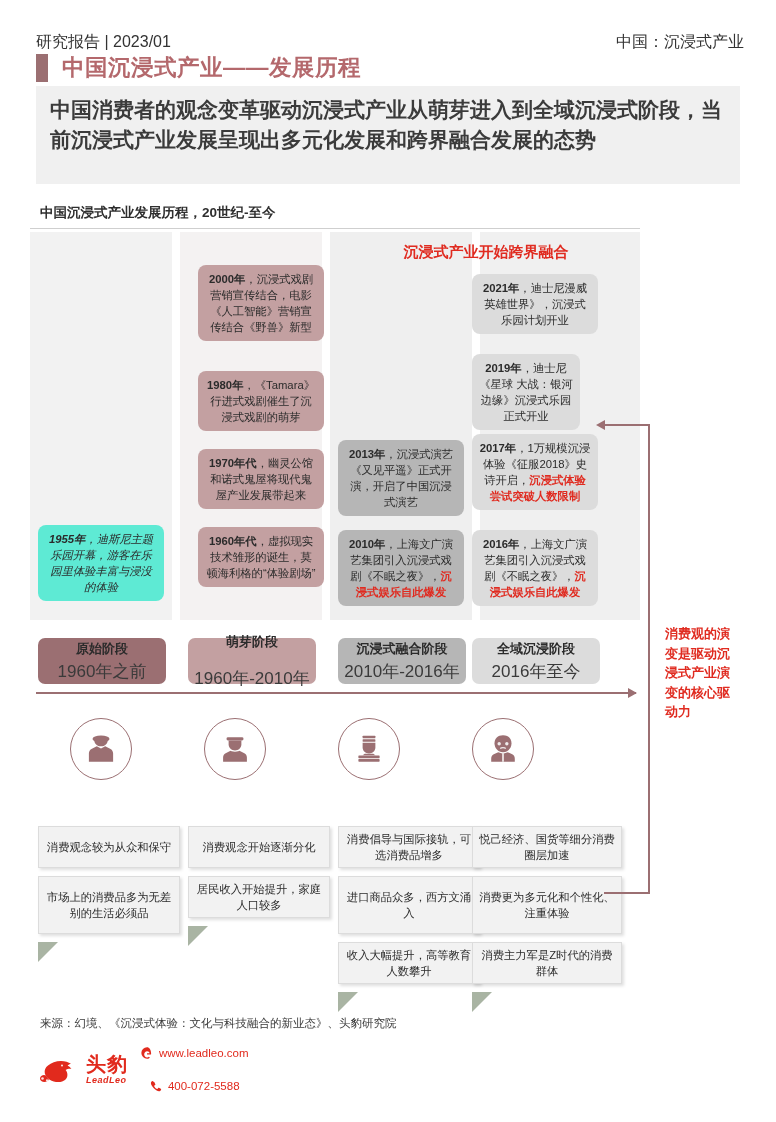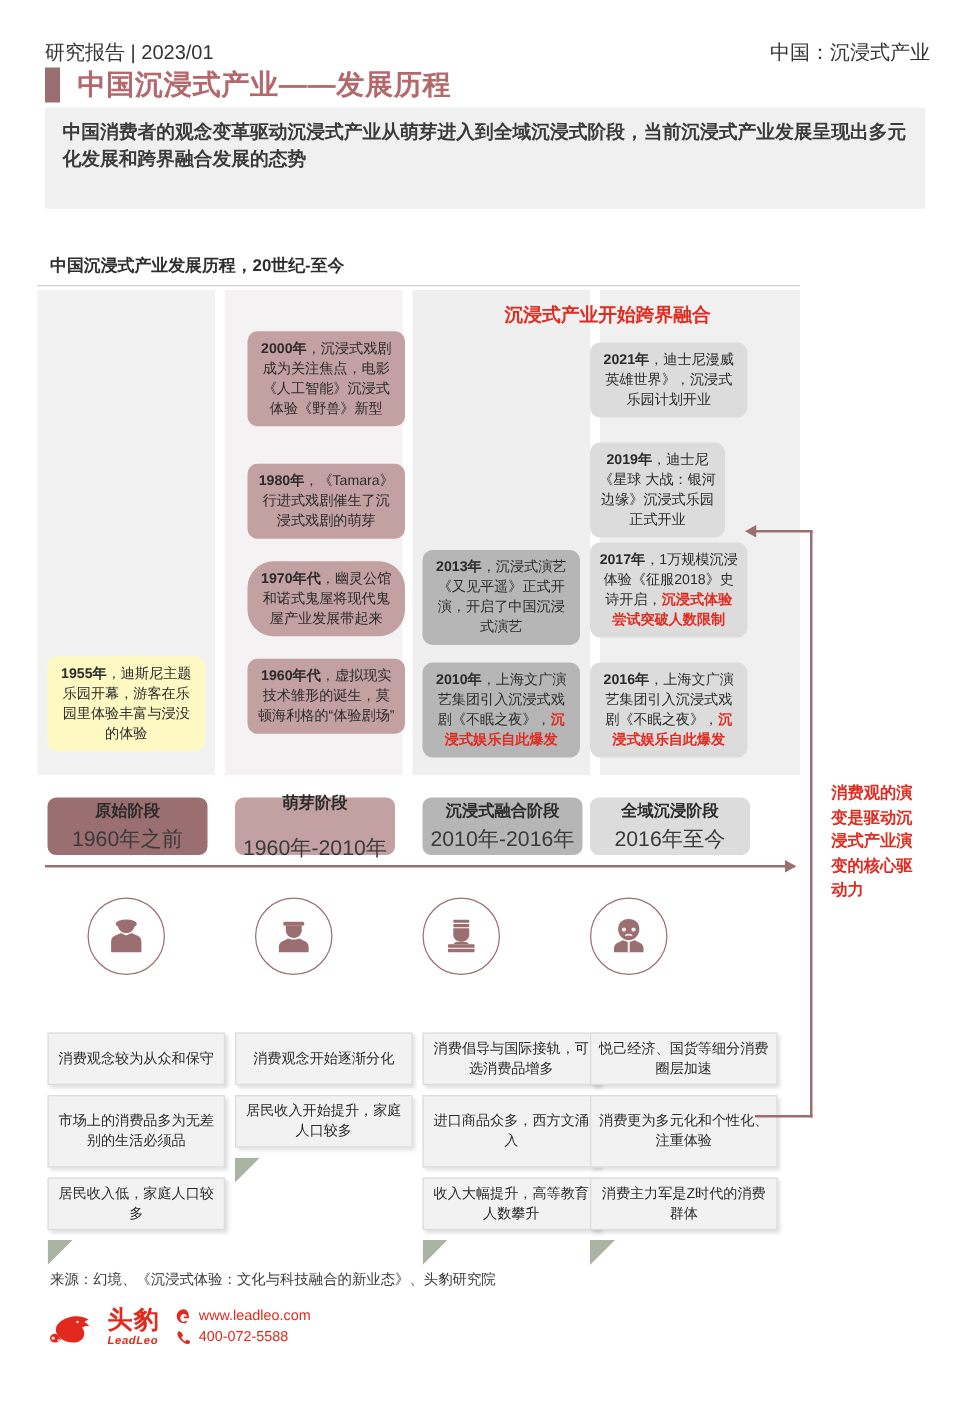--- a/index.html
+++ b/index.html
@@ -22,21 +22,21 @@
     position: absolute; left: 36px; top: 52px; right: 32px;
     display: flex; align-items: center; gap: 14px;
   }
   .title-bar { width: 12px; height: 28px; background: #9b6f72; flex: none; }
   .title-txt { font-size: 22.5px; color: #b4686c; font-weight: 700; letter-spacing: .5px; }
 
   .subtitle {
     position: absolute; left: 36px; top: 86px; width: 704px;
     background: #f0f0f0;
     padding: 9px 14px 28px 14px;
-    font-size: 15px; line-height: 1.45;
+    font-size: 21px; line-height: 1.45;
     color: #3b3b3b; font-weight: 700;
   }
 
   
   .chart-title {
     position: absolute; left: 40px; top: 204px;
     font-size: 13.5px; font-weight: 700; color: #2e2e2e;
   }
   .chart-rule {
     position: absolute; left: 30px; top: 228px; width: 610px; height: 1px; background: #cfcfcf;
@@ -62,21 +62,21 @@
     position: absolute;
     border-radius: 8px;
     padding: 6px 7px;
     font-size: 11.3px;
     line-height: 1.42;
     text-align: center;
     color: #2b2b2b;
   }
   .card b { font-weight: 700; }
   .card .hl { color: #e02b20; font-weight: 700; }
-  .c-dark  { background: #fef9c3; color: #2b2b2b; }
+  .c-dark  { background: #5eead4; color: #2b2b2b; font-style: italic; }
   .c-rose  { background: #c3a0a1; color: #2b2b2b; }
   .c-gray  { background: #b6b6b6; color: #2b2b2b; }
   .c-lgray { background: #dcdcdc; color: #2b2b2b; }
 
   
   .axis {
     position: absolute; left: 36px; top: 692px; width: 600px; height: 2px;
     background: #9b6f72;
   }
   .axis::after {
@@ -151,21 +151,21 @@
   
   .source {
     position: absolute; left: 40px; top: 1016px;
     font-size: 11.5px; color: #3a3a3a;
   }
   .logo-wrap { position: absolute; left: 38px; top: 1046px; display: flex; align-items: center; gap: 8px; }
   .logo-mark { width: 40px; height: 28px; }
   .logo-cn { display: flex; flex-direction: column; line-height: 1; }
   .logo-cn .big { font-size: 20px; font-weight: 700; color: #e12a1d; letter-spacing: 1px; }
   .logo-cn .small { font-size: 9px; font-weight: 700; color: #e12a1d; font-style: italic; letter-spacing: .5px; margin-top: 2px;}
-  .logo-contacts { display: flex; flex-direction: column; gap: 3px; margin-left: 4px; }
+  .logo-contacts { display: flex; flex-direction: column; gap: 19px; margin-left: 4px; align-items: center; }
   .lc-row { display: flex; align-items: center; gap: 5px; font-size: 11.5px; color: #e12a1d; }
   .lc-ico { width: 14px; height: 14px; display: block; }
 </style>
 </head>
 <body>
 
 <div class="hdr">
   <div>研究报告 | 2023/01</div>
   <div>中国：沉浸式产业</div>
 </div>
@@ -187,26 +187,26 @@
   <div class="band b3"></div>
 </div>
 
 <div class="cross-label">沉浸式产业开始跨界融合</div>
 
 <div class="card c-dark" style="left:38px; top:525px; width:126px;">
   <b>1955年</b><span>，迪斯尼主题乐园开幕，游客在乐园里体验丰富与浸没的体验</span>
 </div>
 
 <div class="card c-rose" style="left:198px; top:265px; width:126px;">
-  <b>2000年</b><span>，沉浸式戏剧 成为关注焦点，电影《人工智能》沉浸式体验《野兽》新型</span>
+  <b>2000年</b><span>，沉浸式戏剧 营销宣传结合，电影《人工智能》营销宣传结合《野兽》新型</span>
 </div>
 <div class="card c-rose" style="left:198px; top:371px; width:126px;">
   <b>1980年</b><span>，《Tamara》行进式戏剧催生了沉浸式戏剧的萌芽</span>
 </div>
-<div class="card c-rose" style="left:198px; top:449px; width:126px;border-radius:21px;">
+<div class="card c-rose" style="left:198px; top:449px; width:126px;">
   <b>1970年代</b><span>，幽灵公馆和诺式鬼屋将现代鬼屋产业发展带起来</span>
 </div>
 <div class="card c-rose" style="left:198px; top:527px; width:126px;">
   <b>1960年代</b><span>，虚拟现实技术雏形的诞生，莫顿海利格的“体验剧场”</span>
 </div>
 
 <div class="card c-gray" style="left:338px; top:440px; width:126px;">
   <b>2013年</b><span>，沉浸式演艺《又见平遥》正式开演，开启了中国沉浸式演艺</span>
 </div>
 <div class="card c-gray" style="left:338px; top:530px; width:126px;">
@@ -276,21 +276,20 @@
     <circle cx="19.6" cy="11" r="1.6" fill="#f0ecec"></circle>
     <path d="M13.4 15.6c1.2-1.1 4-1.1 5.2 0" stroke="#f0ecec" stroke-width="1.2" fill="none"></path>
     <path d="M16 20.5 11.5 19l-4.2 2c-1.6.8-2.4 2.4-2.4 4.2V28h22.2v-2.8c0-1.8-.8-3.4-2.4-4.2l-4.2-2L16 20.5z"></path>
     <rect x="15.2" y="20" width="1.6" height="8" fill="#f0ecec"></rect>
   </svg>
 </div>
 
 <div class="fcol" style="left:38px;">
   <div class="fbox" style="height:42px;">消费观念较为从众和保守</div>
   <div class="fbox" style="height:58px;">市场上的消费品多为无差别的生活必须品</div>
-  <div class="fbox" style="height:42px;">居民收入低，家庭人口较多</div>
   <div class="fold"></div>
 </div>
 <div class="fcol" style="left:188px;">
   <div class="fbox" style="height:42px;">消费观念开始逐渐分化</div>
   <div class="fbox" style="height:42px;">居民收入开始提升，家庭人口较多</div>
   <div class="fold"></div>
 </div>
 <div class="fcol" style="left:338px;">
   <div class="fbox" style="height:42px;">消费倡导与国际接轨，可选消费品增多</div>
   <div class="fbox" style="height:58px;">进口商品众多，西方文涌入</div>

